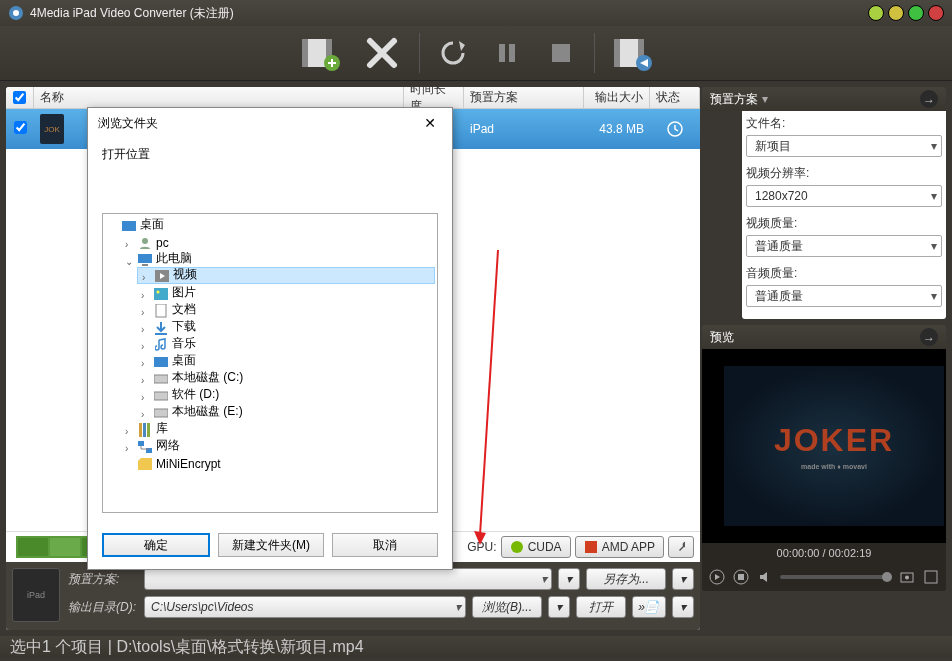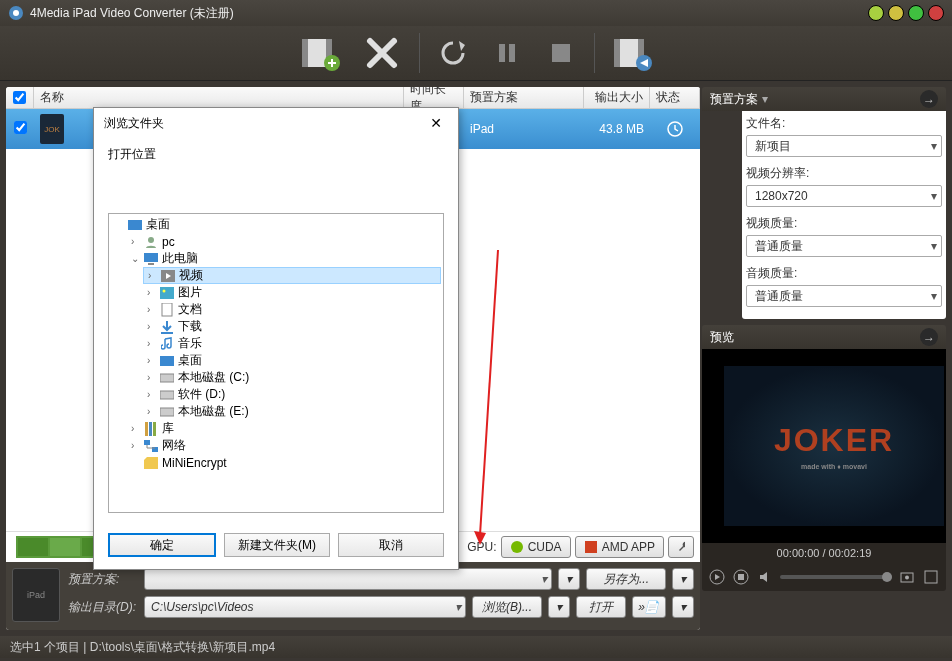--- a/index.html
+++ b/index.html
@@ -65,30 +65,30 @@
 
 .preview-body { background: #000; height: 194px; position: relative; display:flex; align-items:center; justify-content:center;padding-left:20px;}
 .preview-img { width: 220px; height: 160px; background: radial-gradient(ellipse at center, #1a3040 0%, #0a1420 70%); display:flex; flex-direction:column; align-items:center; justify-content:center; color:#b04020; font-size:32px; font-weight:bold; letter-spacing:2px; font-family:Impact,sans-serif;}
 .preview-img .sub { font-size:7px; color:#888; letter-spacing:0; margin-top:4px;}
 .preview-time { color: #ccc; text-align: center; font-size: 11px; padding: 4px; background:#2a2622;}
 .preview-ctrl { height: 28px; background: #2a2622; display: flex; align-items: center; gap: 6px; padding: 0 6px; border-radius: 0 0 3px 3px;}
 .pc-btn { width: 18px; height: 18px; color: #aaa; display:flex; align-items:center; justify-content:center;}
 .pc-slider { flex: 1; height: 4px; background: #555; border-radius: 2px; position:relative;}
 .pc-slider::after{content:""; position:absolute; right:0; top:-3px; width:10px; height:10px; background:#888; border-radius:50%;}
 
-.statusbar { height: 22px; background: linear-gradient(#44403a, #38342e); color: #ccc; font-size: 12px; padding: 3px 10px; display:flex; align-items:center;}
-
-
-.dialog { position: absolute; left: 93px; top: 107px; width: 366px; background: #fff; border: 1px solid #888; box-shadow: 2px 2px 8px rgba(0,0,0,.3); z-index: 10; }
+.statusbar { height: 22px; background: linear-gradient(#44403a, #38342e); color: #ccc; font-size: 16px; padding: 3px 10px; display:flex; align-items:center;}
+
+
+.dialog { position: absolute; left: 87px; top: 107px; width: 366px; background: #fff; border: 1px solid #888; box-shadow: 2px 2px 8px rgba(0,0,0,.3); z-index: 10; }
 .dlg-title { height: 30px; display: flex; align-items: center; padding: 0 10px; font-size: 12px; }
 .dlg-title .close { margin-left: auto; font-size: 14px; cursor: pointer; width:24px; text-align:center;}
 .dlg-body { padding: 8px 14px; }
 .dlg-label { font-size: 12px; margin-bottom: 50px; }
 .dlg-tree { border: 1px solid #aaa; height: 300px; overflow: auto; padding: 2px; font-size: 12px; }
-.tree-node { display: flex; align-items: center; height: 17px; padding-left: 4px; white-space: nowrap;}
+.tree-node { display: flex; align-items: flex-end; height: 17px; padding-left: 4px; white-space: nowrap;}
 .tree-node .exp { width: 12px; color: #666; font-size: 10px; }
 .tree-node .ico { width: 16px; height: 14px; margin-right: 3px; display:flex; align-items:center; justify-content:center;}
 .tree-node.sel { background: #cce8ff; border: 1px solid #99d1ff; }
 .ind1 { margin-left: 16px; } .ind2 { margin-left: 32px; }
 .dlg-btns { display: flex; gap: 8px; padding: 12px 14px; }
 .dlg-btn { flex: 1; height: 24px; border: 1px solid #aaa; background: linear-gradient(#fafafa,#e8e8e8); font-size: 12px; display:flex; align-items:center; justify-content:center; cursor:pointer;}
 .dlg-btn.primary { border: 2px solid #0078d7; }
 
 .arrow-annot { position: absolute; left: 470px; top: 245px; z-index: 5; pointer-events: none; }
 

